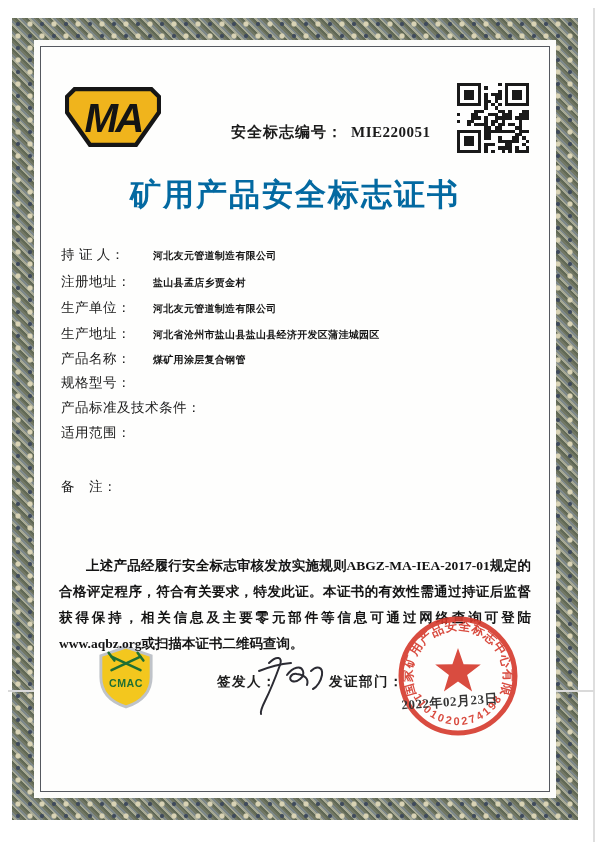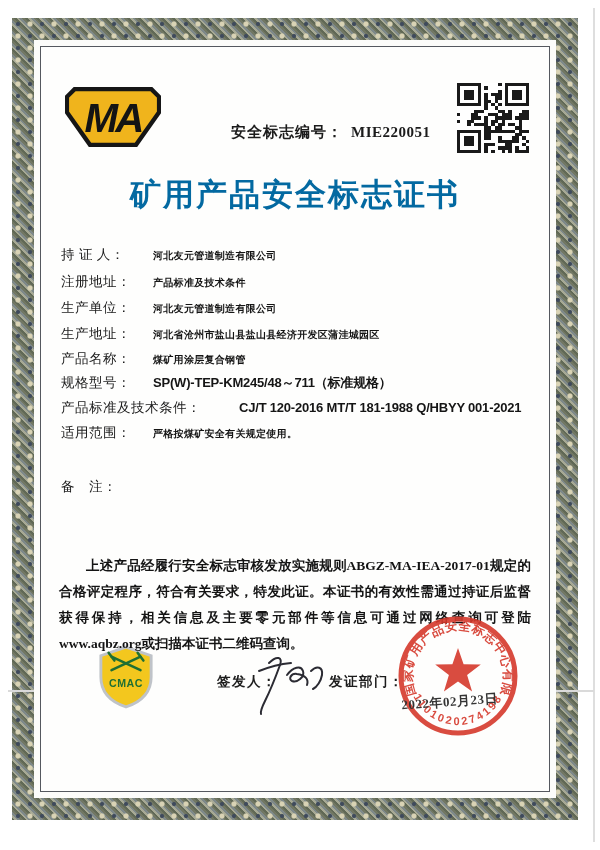--- a/index.html
+++ b/index.html
@@ -329,45 +329,42 @@
     </div>
 
     <div class="title">矿用产品安全标志证书</div>
 
     <div class="row" style="top:199px">
       <span class="flabel">持 证 人：</span>
       <span class="fvalue">河北友元管道制造有限公司</span>
     </div>
     <div class="row" style="top:226px">
       <span class="flabel">注册地址：</span>
-      <span class="fvalue">产品标准及技术条件</span>
+      <span class="fvalue">盐山县孟店乡贾金村</span>
     </div>
     <div class="row" style="top:252px">
       <span class="flabel">生产单位：</span>
       <span class="fvalue">河北友元管道制造有限公司</span>
     </div>
     <div class="row" style="top:303px">
       <span class="flabel">产品名称：</span>
       <span class="fvalue">煤矿用涂层复合钢管</span>
     </div>
     <div class="row" style="top:278px">
       <span class="flabel">生产地址：</span>
       <span class="fvalue">河北省沧州市盐山县盐山县经济开发区蒲洼城园区</span>
     </div>
     <div class="row" style="top:327px">
       <span class="flabel">规格型号：</span>
-      <span class="fvalue latin">SP(W)-TEP-KM245/48～711（标准规格）</span>
     </div>
     <div class="row wide" style="top:352px">
       <span class="flabel">产品标准及技术条件：</span>
-      <span class="fvalue latin">CJ/T 120-2016 MT/T 181-1988 Q/HBYY 001-2021</span>
     </div>
     <div class="row" style="top:377px">
       <span class="flabel">适用范围：</span>
-      <span class="fvalue">严格按煤矿安全有关规定使用。</span>
     </div>
 
 
     <div class="row" style="top:431px">
       <span class="flabel">备　注：</span>
     </div>
 
     <div class="statement">上述产品经履行安全标志审核发放实施规则ABGZ-MA-IEA-2017-01规定的合格评定程序，符合有关要求，特发此证。本证书的有效性需通过持证后监督获得保持，相关信息及主要零元部件等信息可通过网络查询可登陆www.aqbz.org或扫描本证书二维码查询。</div>
 
     <svg class="cmac" viewBox="0 0 60 66">

